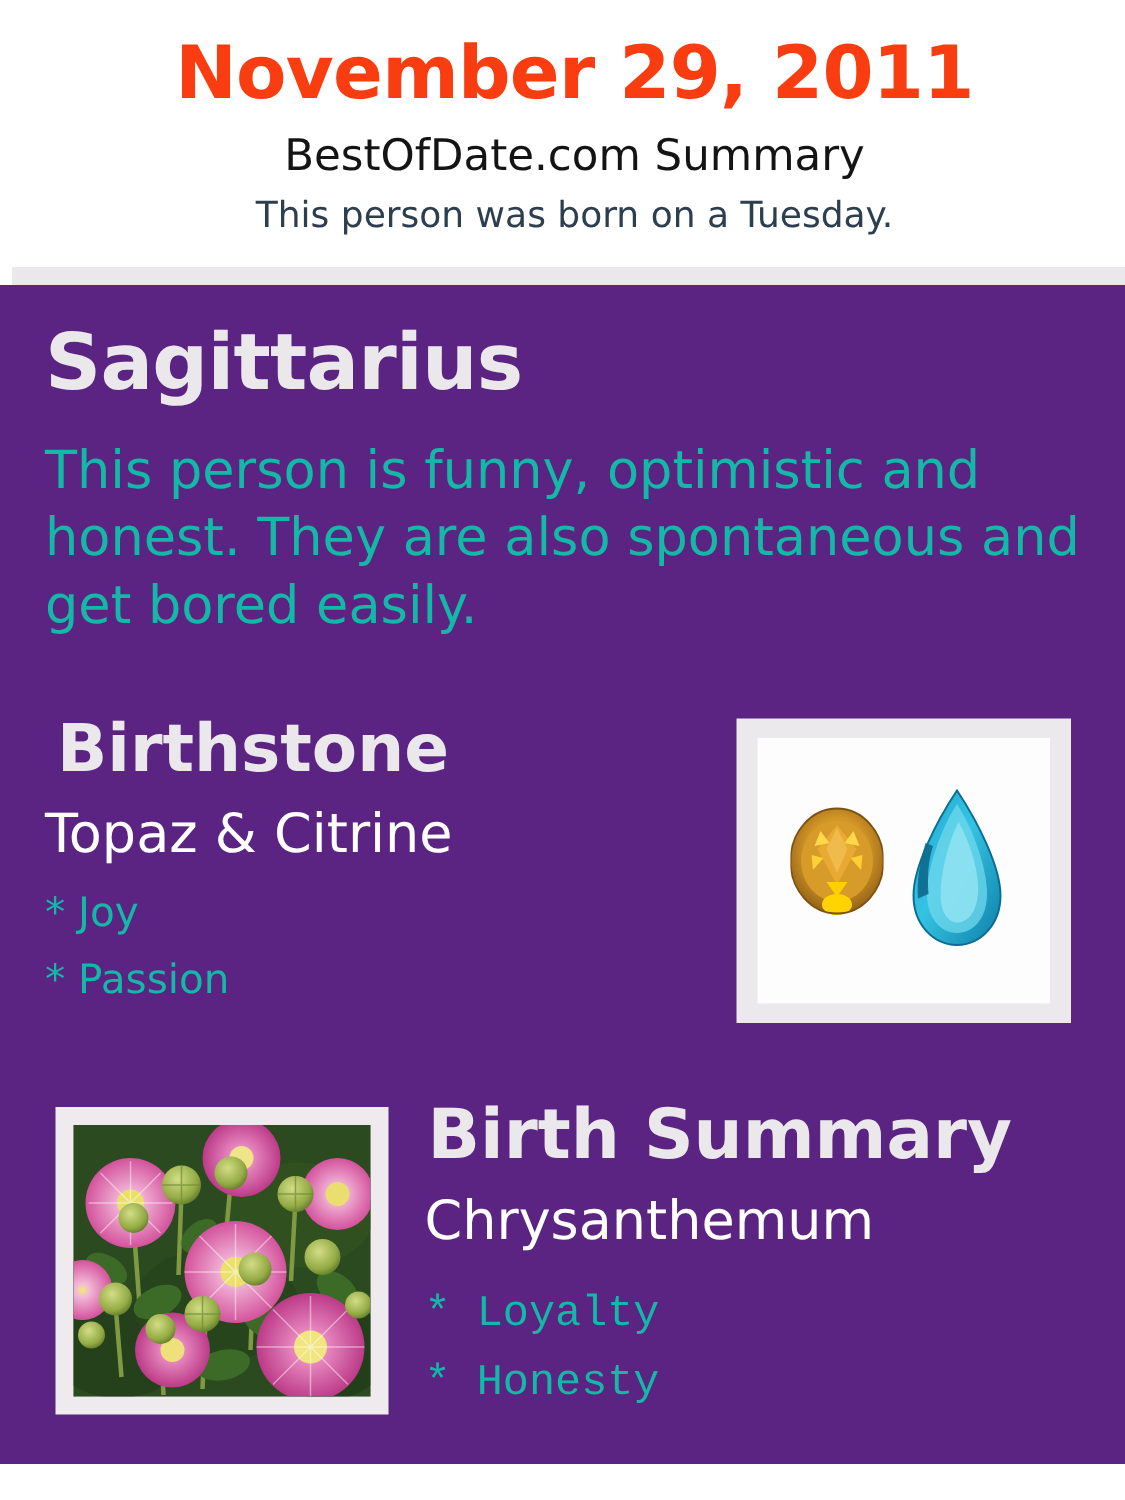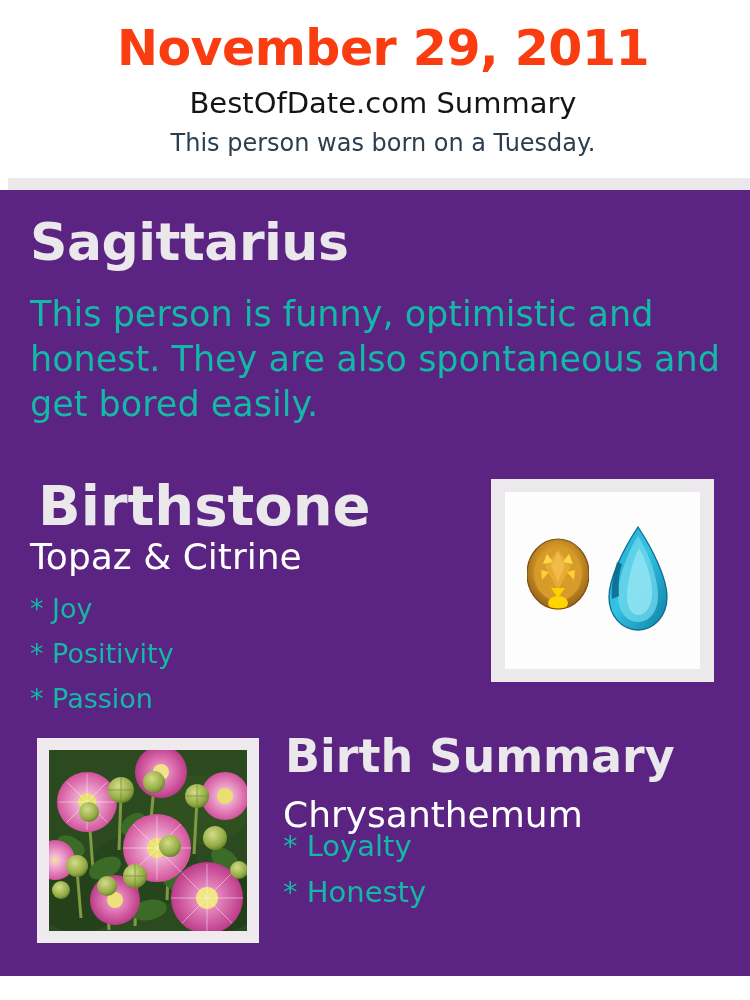--- a/index.html
+++ b/index.html
@@ -98,21 +98,21 @@
     font-size: 35px;
     font-weight: normal;
     color: #14b8a6;
     line-height: 1.28;
   }
 
   
   .stone-heading {
     position: absolute;
     left: 38px; top: 287px;
-    font-size: 56px;
+    font-size: 44px;
     font-weight: bold;
     color: #eae8ea;
     line-height: 1.05;
     white-space: nowrap;
   }
   .stone-name {
     position: absolute;
     left: 30px; top: 347px;
     font-size: 36px;
     font-weight: normal;
@@ -193,22 +193,23 @@
     position: absolute;
     left: 283px; top: 605px;
     font-size: 36px;
     font-weight: normal;
     color: #ffffff;
     line-height: 1.1;
     white-space: nowrap;
   }
   .flower-traits {
     position: absolute;
-    left: 283px; top: 634px;
+    left: 283px; top: 663px;
     width: 420px;
+    font-family: Liberation Mono, monospace;
   }
   .flower-traits .trait {
     font-size: 29px;
     line-height: 1.58;
   }
 </style>
 </head>
 <body>
 
 <div class="page">
@@ -224,21 +225,20 @@
 
     <div class="sign-name">Sagittarius</div>
 
     <div class="sign-desc">This person is funny, optimistic and honest. They are also spontaneous and get bored easily.</div>
 
     <div class="stone-heading">Birthstone</div>
     <div class="stone-name">Topaz &amp; Citrine</div>
 
     <div class="stone-traits">
       <div class="trait">* Joy</div>
-      <div class="trait">* Positivity</div>
       <div class="trait">* Passion</div>
     </div>
 
     <div class="gem-frame">
       <div class="gem-inner">
         <svg class="gem-citrine" viewBox="0 0 62 73">
           <defs>
             <radialGradient id="citG" cx="50%" cy="42%" r="62%">
               <stop offset="0%" stop-color="#f2b846"></stop>
               <stop offset="55%" stop-color="#cf9326"></stop>

